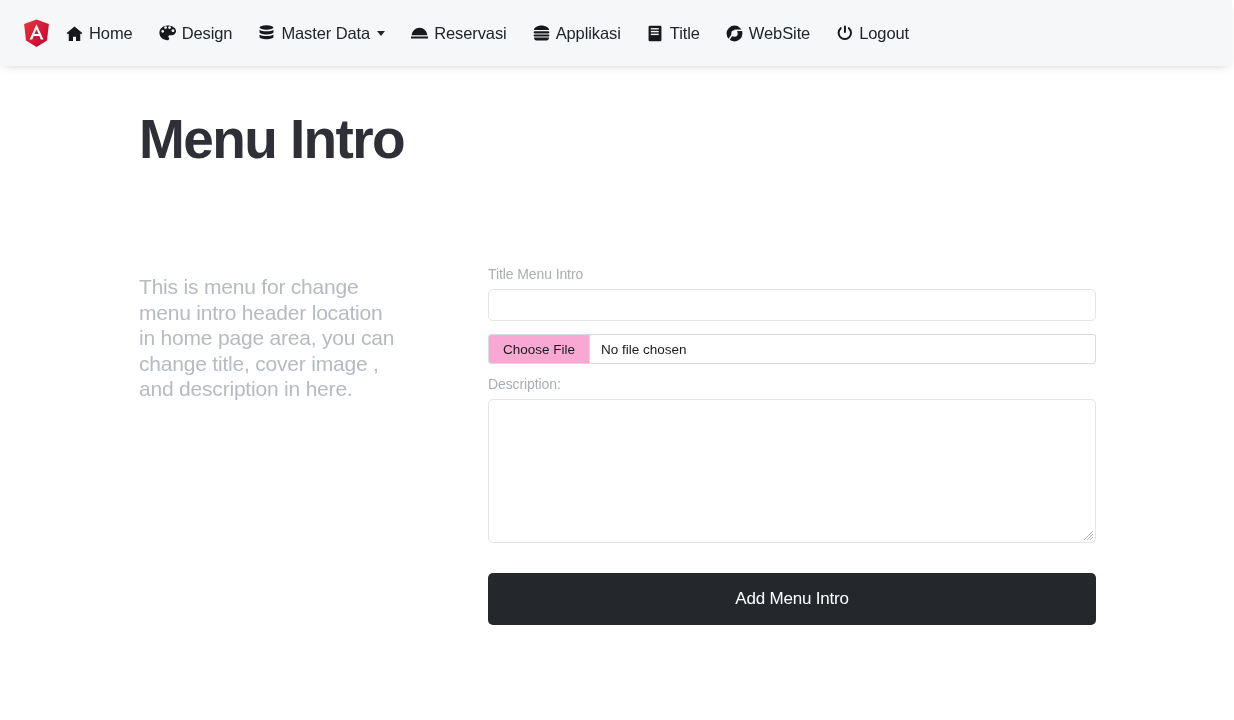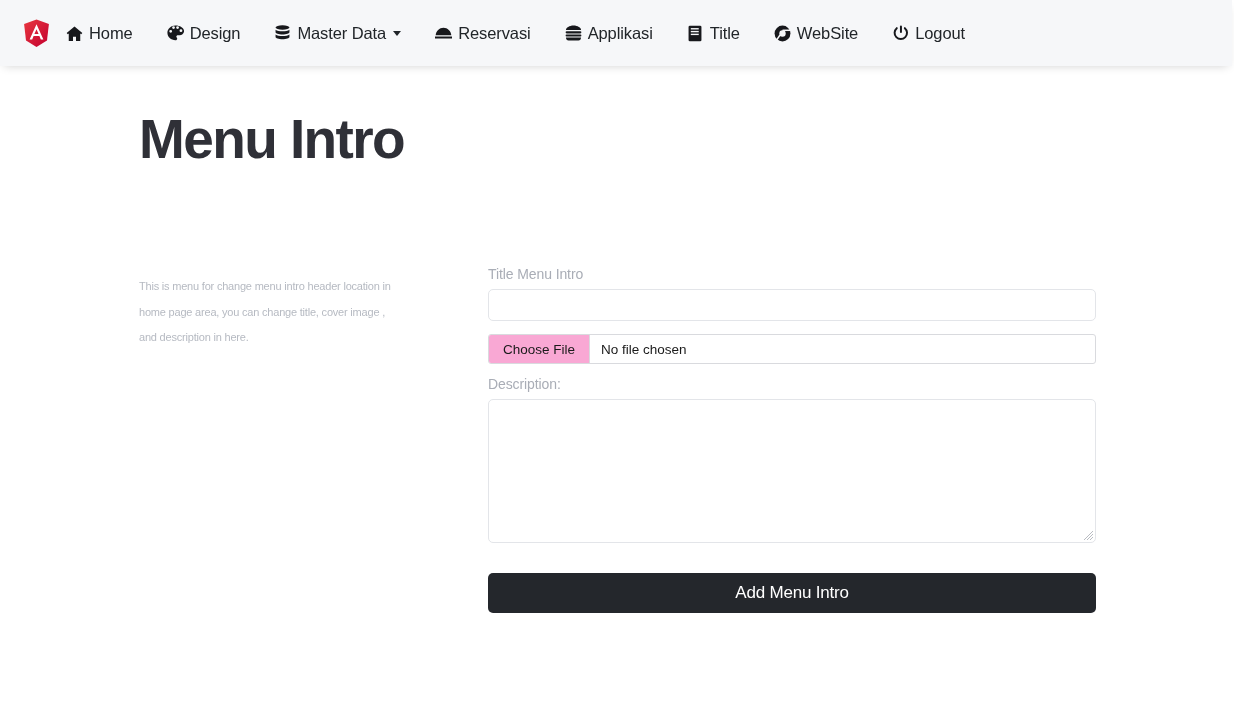--- a/index.html
+++ b/index.html
@@ -26,21 +26,21 @@
   }
   .brand {
     width: 28px; height: 30px;
     margin-right: 16px;
     display: flex; align-items: center; justify-content: center;
     flex: 0 0 auto;
   }
   .nav-items {
     display: flex;
     align-items: flex-start;
-    gap: 12px;
+    gap: 4px;
   }
   .nav-item {
     display: flex;
     align-items: center;
     color: #212529;
     font-size: 16.5px;
     letter-spacing: -0.1px;
     padding: 2px 12px 2px 0;
     margin-right: 10px;
     white-space: nowrap;
@@ -95,21 +95,21 @@
     display: flex;
     padding-left: 139px;
     padding-top: 97px;
   }
   .col-left {
     width: 290px;
     flex: 0 0 290px;
     padding-right: 10px;
   }
   .desc-text {
-    font-size: 11px;
+    font-size: 21px;
     color: #b6bac2;
     line-height: 25.5px;
     letter-spacing: -0.2px;
     margin: 0;
     padding-top: 8px;
     max-width: 265px;
   }
   .col-right {
     flex: 0 0 608px;
     width: 608px;
@@ -189,21 +189,21 @@
   .resize-grip {
     position: absolute;
     right: 2px; bottom: 2px;
     width: 12px; height: 12px;
     pointer-events: none;
   }
 
   .submit-btn {
     display: block;
     width: 608px;
-    height: 40px;
+    height: 52px;
     margin-top: 30px;
     background: #24272c;
     color: #ffffff;
     border: none;
     border-radius: 5px;
     font-size: 17px;
     letter-spacing: -0.2px;
     font-family: "Liberation Sans", sans-serif;
     cursor: pointer;
   }

